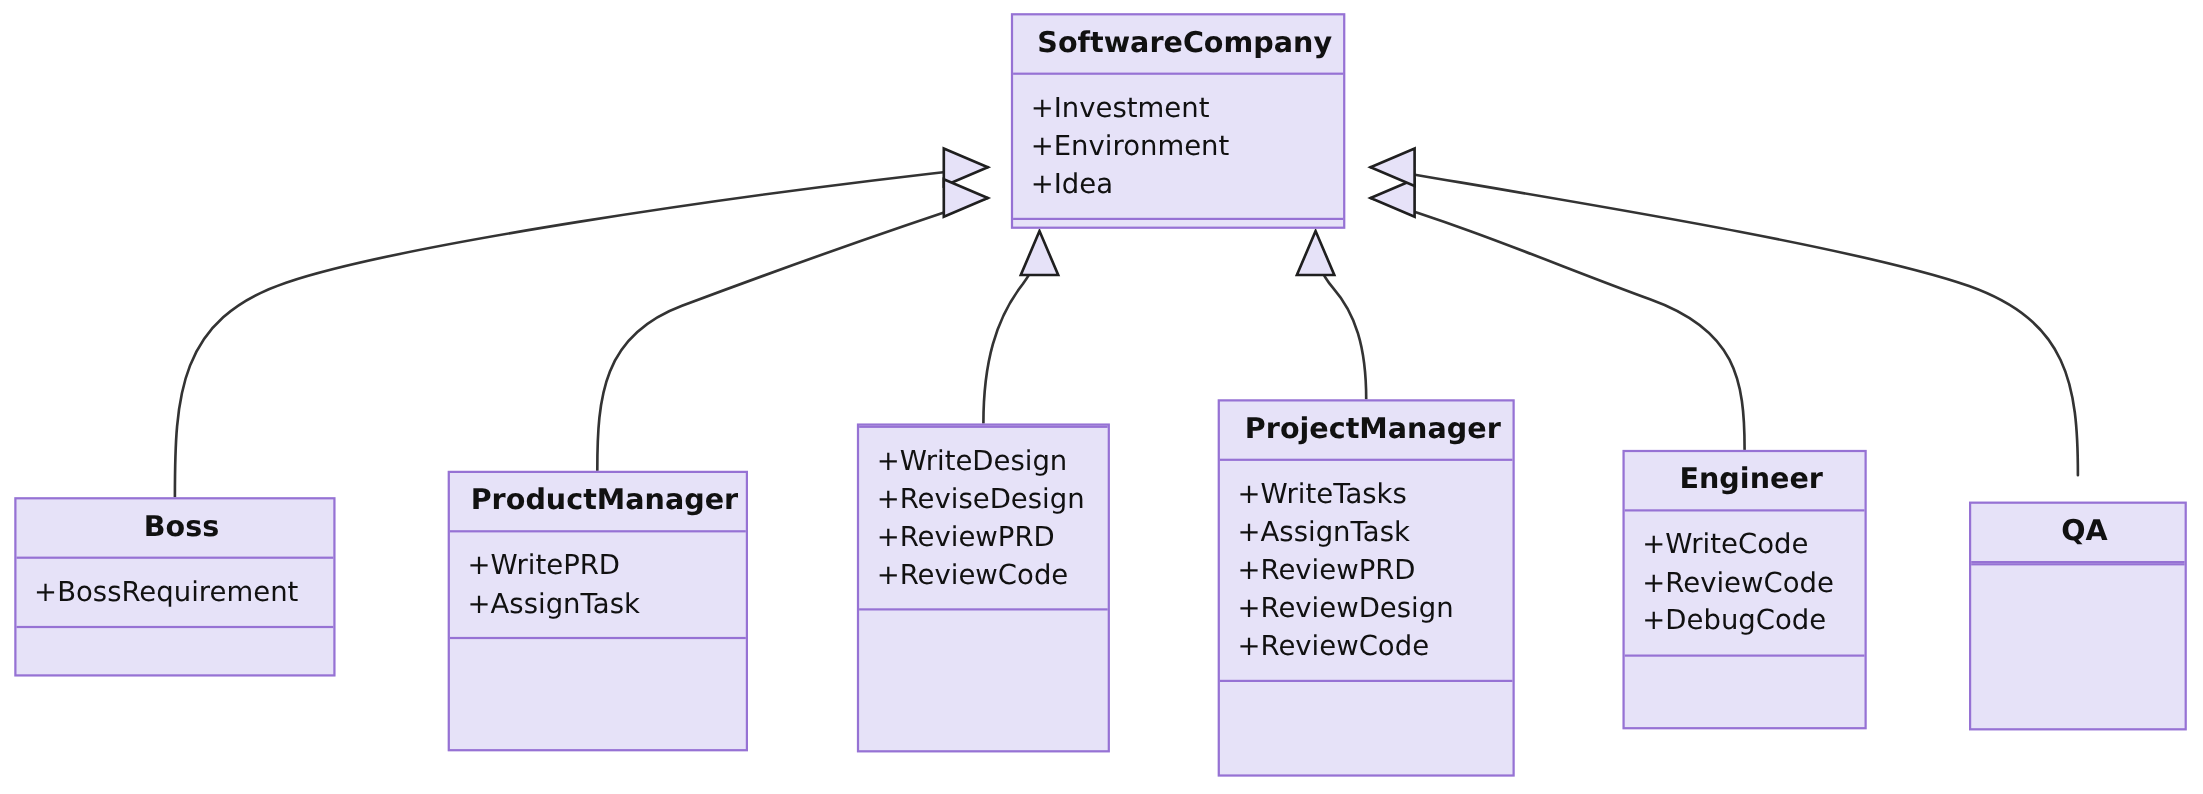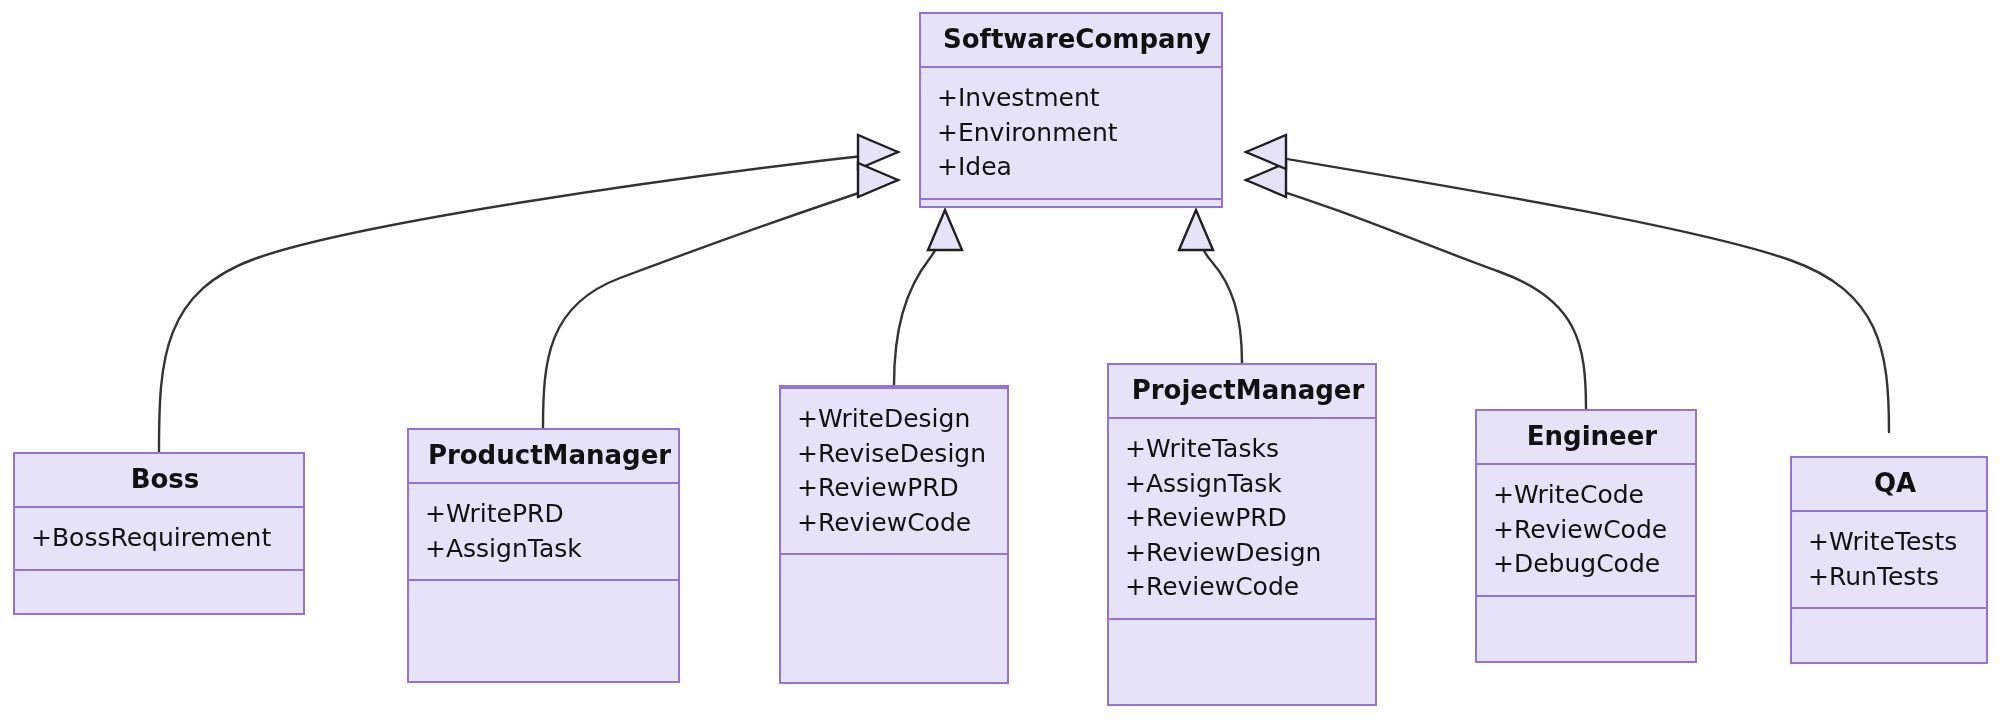--- a/index.html
+++ b/index.html
@@ -148,22 +148,18 @@
           <span class="attr-row">+WriteCode</span>
           <span class="attr-row">+ReviewCode</span>
           <span class="attr-row">+DebugCode</span>
         </div>
         <div class="divider" style="border-top-color: rgb(150, 114, 212);"></div>
         <div class="class-methods"></div>
       </div>
       <div class="uml-class" style="left: 1790px; top: 456px; width: 198px; height: 208px; background: rgb(230, 226, 248); border-color: rgb(150, 114, 212);">
         <div class="class-title">QA</div>
         <div class="divider" style="border-top-color: rgb(150, 114, 212);"></div>
-        <div class="class-attrs">
-          <span class="attr-row">+WriteTests</span>
-          <span class="attr-row">+RunTests</span>
-        </div>
         <div class="divider" style="border-top-color: rgb(150, 114, 212);"></div>
         <div class="class-methods"></div>
       </div>
     </div>
 
 </div>
 
 </body></html>

